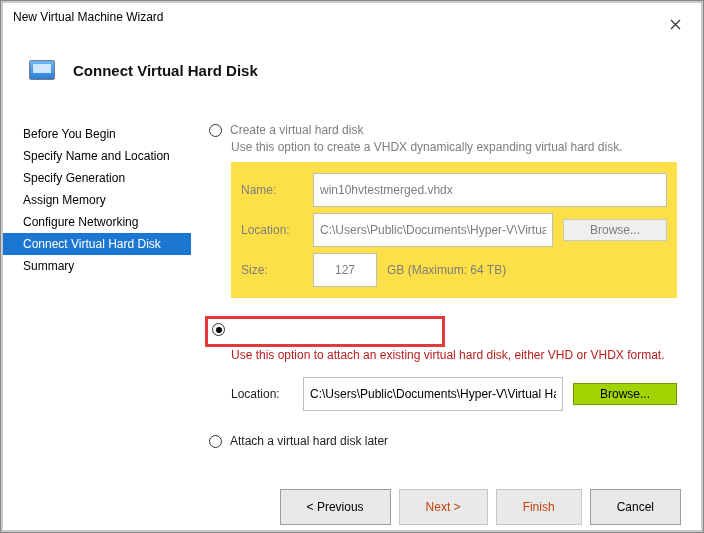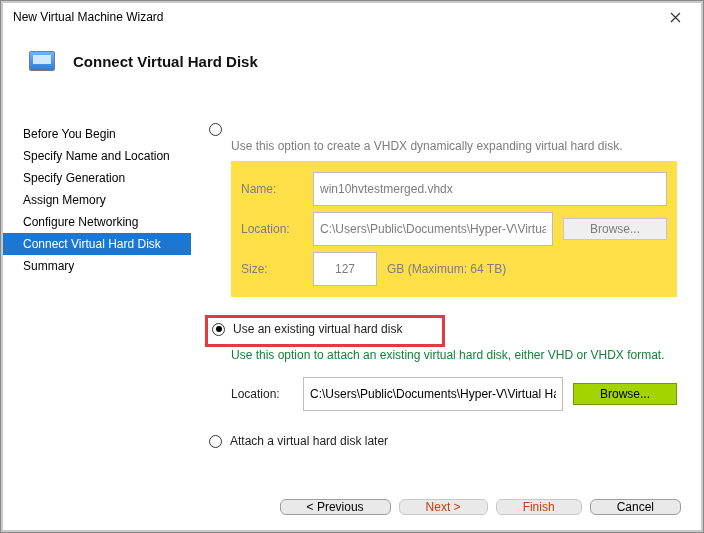--- a/index.html
+++ b/index.html
@@ -11,23 +11,24 @@
     color: #000;
     width: 704px;
     height: 533px;
     border: 1px solid #888;
     position: relative;
     overflow: hidden;
   }
   .titlebar {
     height: 32px;
     display: flex;
-    align-items: center;
+    align-items: flex-start;
     padding: 0 8px 0 12px;
     background: #fff;
+    margin-top: 9px;
   }
   .titlebar .title { flex: 1; font-size: 12px; }
   .titlebar .close {
     width: 40px; height: 28px;
     display: flex; align-items: center; justify-content: center;
     font-size: 14px; color:#333;
   }
   .header {
     padding: 18px 0 24px 28px;
     display: flex;
@@ -80,21 +81,21 @@
     padding: 0 0 2px 0;
   }
   .radio {
     width: 13px; height: 13px; border: 1px solid #333; border-radius: 50%;
     background:#fff; position: relative; flex:0 0 auto;
   }
   .radio.checked::after{
     content:""; position:absolute; left:2.5px; top:2.5px; width:6px; height:6px;
     border-radius:50%; background:#000;
   }
-  .opt-desc { padding-left: 22px; color:#15803d; margin-top:1px; }
+  .opt-desc { padding-left: 22px; color:#b91c1c; margin-top:1px; }
   .disabled, .disabled * { color:#7d7d7d !important; }
   .form-area {
     margin: 8px 0 0 22px;
     background:#fde047;
     border:0;
     padding:8px 10px;
   }
   .form-row { display:flex; align-items:center; gap:10px; padding:3px 0;}
   .form-label { width:62px; color:#6f6f6f;}
   .text-input {
@@ -120,21 +121,21 @@
     padding:2px 0;
   }
   .form-area2 .form-label { color:#222;}
   .form-area2 .text-input { color:#000;}
   .footer {
     position:absolute; left:0; right:0; bottom:0; height:50px;
     display:flex; align-items:center; justify-content:flex-end;
     gap:8px; padding:0 22px;
     background:#fff;
   }
-  .footer .btn { min-width:82px; height:16px; background:#e9e9e9;border-radius:6px;}
+  .footer .btn { min-width:82px; height:36px; background:#e9e9e9;}
   .footer .btn[disabled]{ color:#c2410c;}
   .outer-frame{ position:absolute; inset:0; border:2px solid #c9c9c9; pointer-events:none;}
 </style>
 </head>
 <body>
 
 <div class="titlebar">
   <span class="title">New Virtual Machine Wizard</span>
   <div class="close">
     <svg width="11" height="11" viewBox="0 0 11 11">
@@ -157,20 +158,21 @@
     <div class="step">Configure Networking</div>
     <div class="step active">Connect Virtual Hard Disk</div>
     <div class="step">Summary</div>
   </div>
 
   <div class="content">
 
     <div class="option-group disabled">
       <div class="opt-head">
         <span class="radio"></span>
+        <span>Create a virtual hard disk</span>
       </div>
       <div class="opt-desc">Use this option to create a VHDX dynamically expanding virtual hard disk.</div>
       <div class="form-area">
         <div class="form-row">
           <span class="form-label">Name:</span>
           <input class="text-input" disabled="" value="win10hvtestmerged.vhdx" style="">
         </div>
         <div class="form-row">
           <span class="form-label">Location:</span>
           <input class="text-input" disabled="" value="C:\Users\Public\Documents\Hyper-V\Virtual Hard Disks\" style="">
@@ -181,21 +183,20 @@
           <input class="text-input small" disabled="" value="127" style="">
           <span class="suffix">GB (Maximum: 64 TB)</span>
         </div>
       </div>
     </div>
 
     <div class="option-group">
       <div class="highlight-box">
         <div class="opt-head">
           <span class="radio checked"></span>
-          <span>Use an existing virtual hard disk</span>
         </div>
       </div>
       <div class="opt-desc">Use this option to attach an existing virtual hard disk, either VHD or VHDX format.</div>
       <div class="form-area2">
         <div class="form-row">
           <span class="form-label">Location:</span>
           <input class="text-input" value="C:\Users\Public\Documents\Hyper-V\Virtual Hard Disks\" style="">
           <button class="btn highlight">Browse...</button>
         </div>
       </div>

